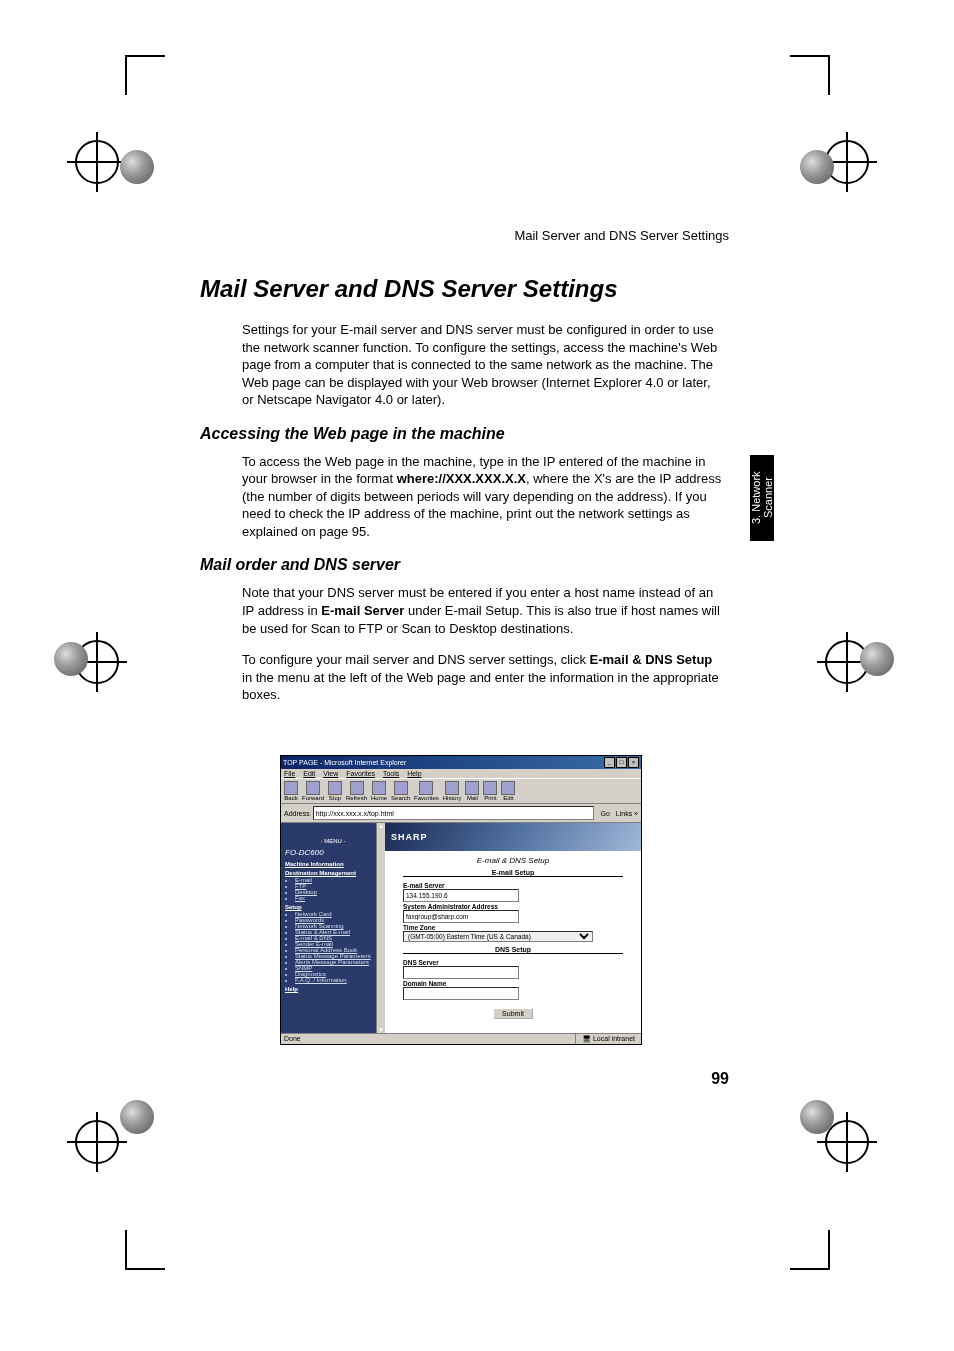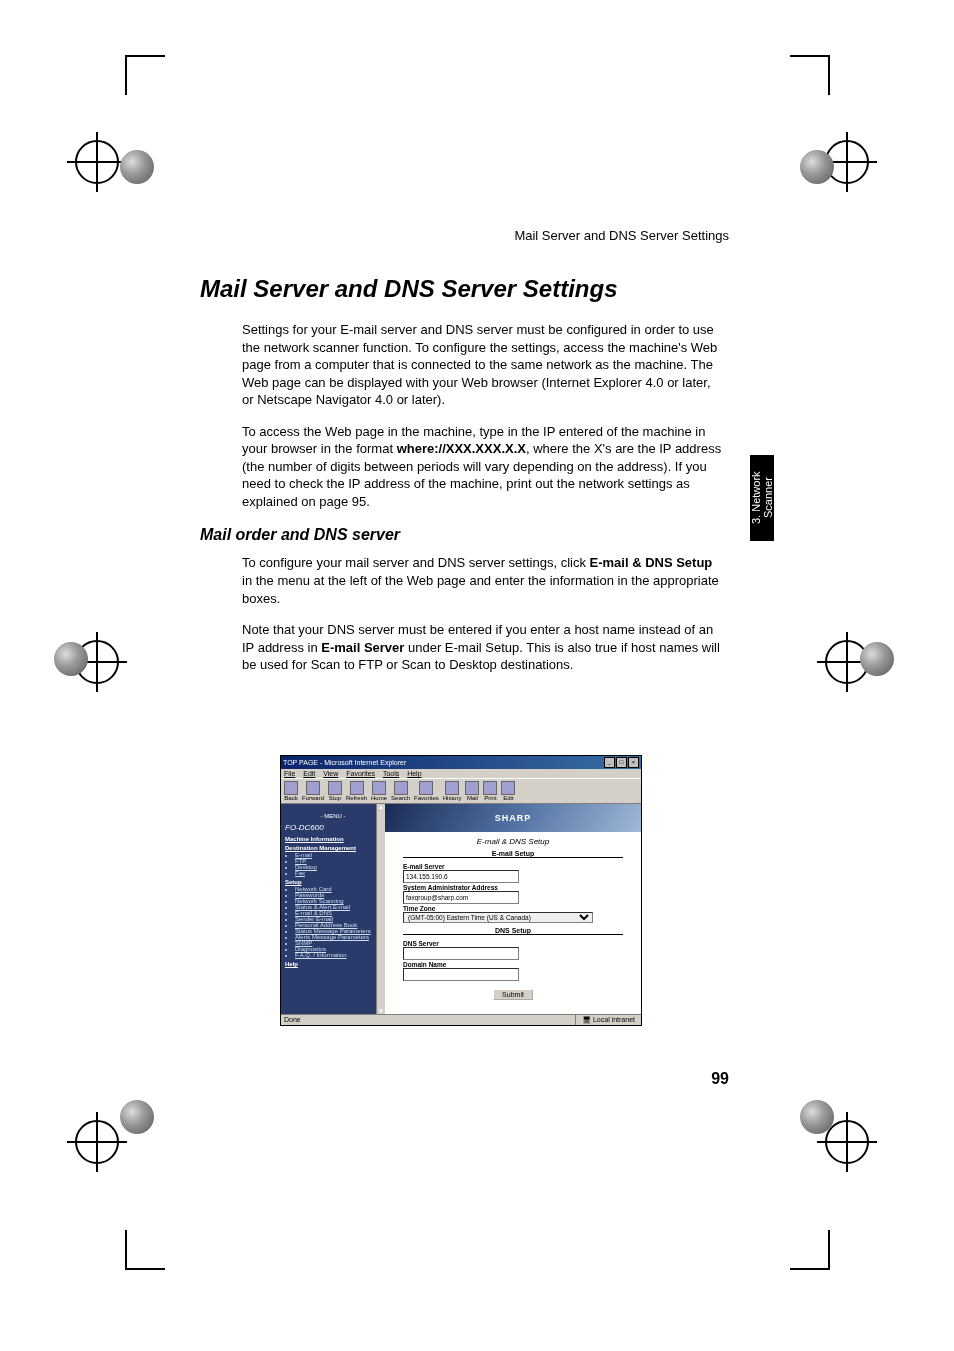--- a/index.html
+++ b/index.html
@@ -152,40 +152,40 @@
   .toolbar .tbtn { display:flex; flex-direction:column; align-items:center; font-size:6px; }
   .toolbar .tbtn .ico { width:12px; height:12px; background:#a0a0d0; border:1px solid #666; }
   .addrbar { background:#d4d0c8; padding:2px 3px; display:flex; align-items:center; gap:3px; border-bottom:1px solid #808080;}
   .addrbar input { flex:1; height:10px; font-size:7px; border:1px inset #808080; }
   .addrbar .go { padding:0 3px; }
   .content-area { display:flex; min-height:210px; }
   .sidebar {
     width: 96px;
     background: #2a3a6a;
     color: #fff;
-    padding: 9px 4px;
+    padding: 15px 4px;
     font-size: 6px;
     position: relative;
   }
   .sidebar .brand { font-style: italic; font-size: 8px; margin: 4px 0; }
   .sidebar .sec-head { color:#fff; text-decoration: underline; margin:3px 0 1px; font-weight:bold; }
   .sidebar ul { list-style: disc; margin:0 0 2px 10px; padding:0; }
   .sidebar li { text-decoration: underline; color:#cde; margin:0; }
   .sidebar .scroll { position:absolute; right:0; top:0; bottom:0; width:8px; background:#d4d0c8; border-left:1px solid #808080;}
   .sidebar .scroll::before { content:"▲"; position:absolute; top:0; left:0; width:100%; text-align:center; font-size:6px; background:#d4d0c8;}
   .sidebar .scroll::after  { content:"▼"; position:absolute; bottom:0; left:0; width:100%; text-align:center; font-size:6px; background:#d4d0c8;}
   .main {
     flex:1;
     background:#fff;
     padding:0;
   }
   .banner {
     height:28px;
     background: linear-gradient(120deg, #1a2a55 0%, #5070a0 50%, #a0b8d8 100%);
-    display:flex; justify-content:center; align-items:center;
+    display:flex; justify-content:flex-start; align-items:center;
     padding:0 6px;
   }
   .banner .logo { color:#fff; font-weight:bold; font-size:9px; letter-spacing:1px; }
   .main h3 { text-align:center; font-style:italic; font-size:8px; margin:5px 0 4px; font-weight:normal; }
   .section-title { text-align:center; font-weight:bold; font-size:7px; border-bottom:1px solid #000; margin:2px 18px; }
   .form { padding: 2px 18px; }
   .form label { display:block; font-weight:bold; font-size:6.5px; margin-top:1px;}
   .form input[type=text] { width: 110px; height:9px; font-size:6.5px; border:1px inset #808080; display:block;}
   .form select { width: 190px; height:11px; font-size:6.5px; border:1px inset #808080;}
   .submit-row { text-align:center; margin:6px 0; }
@@ -213,30 +213,31 @@
 <div class="dot dot-mr"></div>
 <div class="dot dot-bl"></div>
 <div class="dot dot-br"></div>
 
 <div class="running-head">Mail Server and DNS Server Settings</div>
 
 <div class="page">
   <div class="h1">Mail Server and DNS Server Settings</div>
   <p class="body-text">Settings for your E-mail server and DNS server must be configured in order to use the network scanner function. To configure the settings, access the machine's Web page from a computer that is connected to the same network as the machine. The Web page can be displayed with your Web browser (Internet Explorer 4.0 or later, or Netscape Navigator 4.0 or later).</p>
 
+  <div class="h2">Accessing the Web page in the machine</div>
   <p class="body-text">
     <span>To access the Web page in the machine, type in the IP entered of the machine in your browser in the format </span><b>where://XXX.XXX.X.X</b><span>, where the X's are the IP address (the number of digits between periods will vary depending on the address). If you need to check the IP address of the machine, print out the network settings as explained on page 95.</span>
   </p>
 
   <div class="h2">Mail order and DNS server</div>
   <p class="body-text">
-    <span>To configure your mail server and DNS server settings, click </span><b>E-mail &amp; DNS Setup</b><span> in the menu at the left of the Web page and enter the information in the appropriate boxes.</span>
+    <span>Note that your DNS server must be entered if you enter a host name instead of an IP address in </span><b>E-mail Server</b><span> under E-mail Setup. This is also true if host names will be used for Scan to FTP or Scan to Desktop destinations.</span>
   </p>
   <p class="body-text">
-    <span>Note that your DNS server must be entered if you enter a host name instead of an IP address in </span><b>E-mail Server</b><span> under E-mail Setup. This is also true if host names will be used for Scan to FTP or Scan to Desktop destinations.</span>
+    <span>To configure your mail server and DNS server settings, click </span><b>E-mail &amp; DNS Setup</b><span> in the menu at the left of the Web page and enter the information in the appropriate boxes.</span>
   </p>
 </div>
 
 <div class="side-tab">3. Network
 Scanner</div>
 <div class="page-number">99</div>
 
 <div class="browser">
   <div class="titlebar">
     <span>TOP PAGE - Microsoft Internet Explorer</span>
@@ -290,20 +291,26 @@
         <span>Mail</span>
       </div>
     <div class="tbtn">
         <div class="ico"></div>
         <span>Print</span>
       </div>
     <div class="tbtn">
         <div class="ico"></div>
         <span>Edit</span>
       </div>
+  </div>
+  <div class="addrbar">
+    <span>Address</span>
+    <input type="text" value="http://xxx.xxx.x.x/top.html" style="">
+    <span class="go">Go</span>
+    <span>Links »</span>
   </div>
   <div class="content-area">
     <div class="sidebar">
       <div style="text-align:center;">- MENU -</div>
       <div class="brand">FO-DC600</div>
       <div class="sec-head">Machine Information</div>
       <div class="sec-head">Destination Management</div>
       <ul>
         <li>E-mail</li>
         <li>FTP</li>

